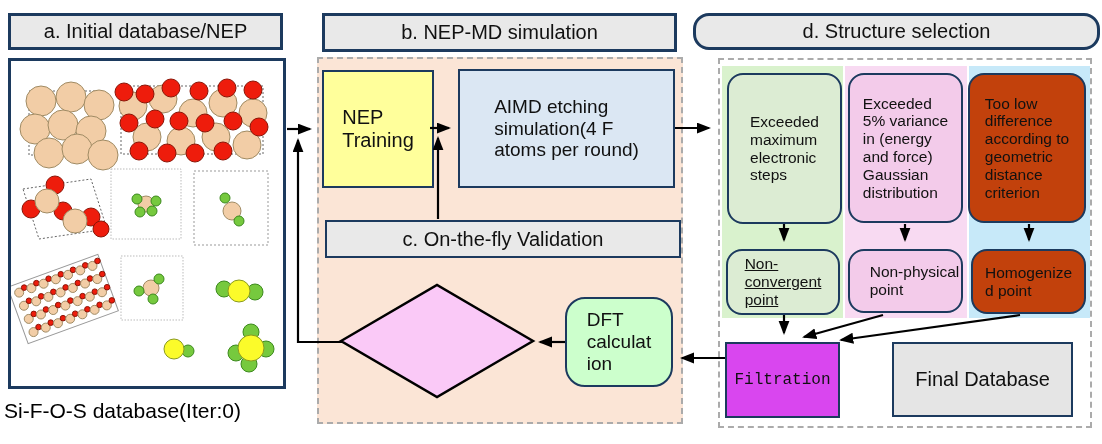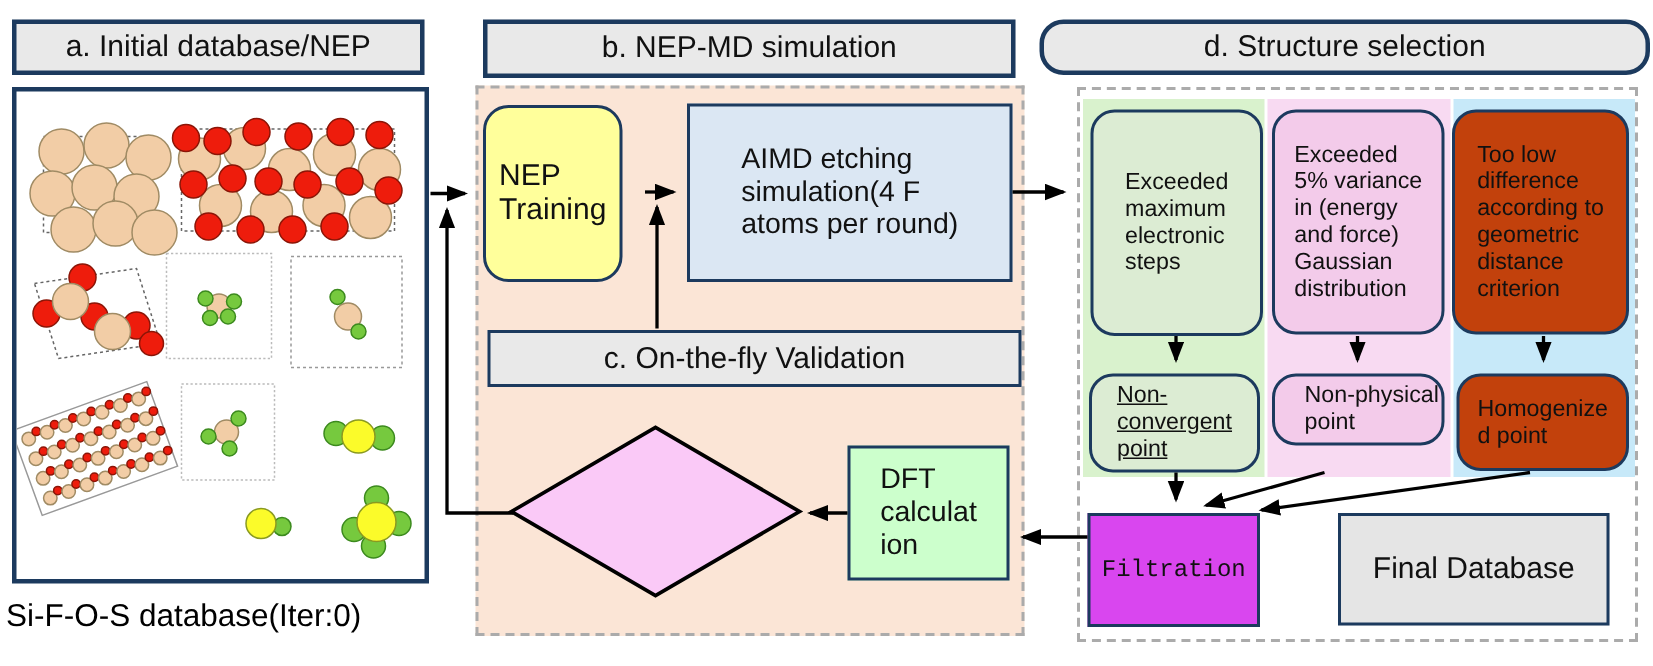--- a/index.html
+++ b/index.html
@@ -227,30 +227,30 @@
             <circle cx="238" cy="303" r="8"></circle>
         </g>
         <circle cx="240" cy="287" r="13" fill="#fbfb2a" stroke="#8a9a20"></circle>
       </g>
     </svg>
   </div>
   <div class="caption" style="left:4px; top:399px;">Si-F-O-S database(Iter:0)</div>
 
   <div class="abs dashed" style="left:317px; top:57px; width:366px; height:367px; background:#fbe5d6;"></div>
 
-  <div class="box nep navy2" style="left:322px; top:70px; width:93px; height:118px;border-radius:17px;">NEP
+  <div class="box nep navy2" style="left:322px; top:70px; width:112px; height:118px;">NEP
 Training</div>
 
   <div class="box aimd navy2" style="left:458px; top:69px; width:217px; height:119px;">AIMD etching
 simulation(4 F
 atoms per round)</div>
 
   <div class="box title" style="left:325px; top:220px; width:356px; height:38px; border-width:2.5px;">c. On-the-fly Validation</div>
 
-  <div class="box dft navy2" style="left:565px; top:297px; width:108px; height:90px;">DFT
+  <div class="box dft navy2" style="left:565px; top:297px; width:108px; height:90px;border-radius:20px;">DFT
 calculat
 ion</div>
 
 
   <div class="abs dashed" style="left:718px; top:58px; width:374px; height:370px; background:#ffffff;"></div>
 
   <div class="abs strip-green" style="left:722px; top:66px; width:121px; height:252px;"></div>
   <div class="abs strip-pink" style="left:845px; top:66px; width:122px; height:252px;"></div>
   <div class="abs strip-blue" style="left:969px; top:66px; width:121px; height:252px;"></div>
 
@@ -267,21 +267,21 @@
   <div class="box crit crit-blue navy25" style="left:968px; top:73px; width:118px; height:150px;">Too low
 difference
 according to
 geometric
 distance
 criterion</div>
 
   <div class="box crit crit-green navy25" style="left:726px; top:249px; width:114px; height:66px;text-decoration:underline;">Non-
 convergent
 point</div>
-  <div class="box crit crit-pink navy25" style="left:848px; top:249px; width:115px; height:48px;padding-left:18px;">Non-physical
+  <div class="box crit crit-pink navy25" style="left:848px; top:249px; width:115px; height:64px;padding-left:18px;">Non-physical
 point</div>
   <div class="box crit crit-blue navy25" style="left:971px; top:249px; width:115px; height:65px;">Homogenize
 d point</div>
 
   <div class="box filtration navy2" style="left:725px; top:342px; width:115px; height:76px;">Filtration</div>
   <div class="box finaldb navy2" style="left:892px; top:342px; width:181px; height:75px;">Final Database</div>
 
   <svg id="overlay" width="1102" height="444" viewBox="0 0 1102 444">
     <defs>
       <marker id="ah" markerWidth="7" markerHeight="6" refX="5.6" refY="2.5" orient="auto" markerUnits="strokeWidth">

